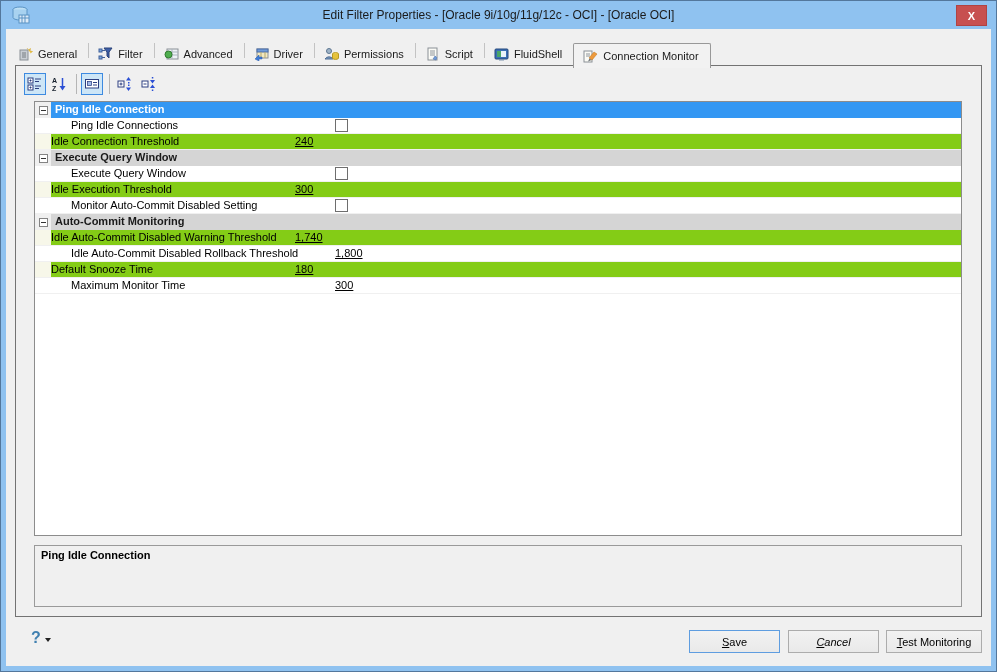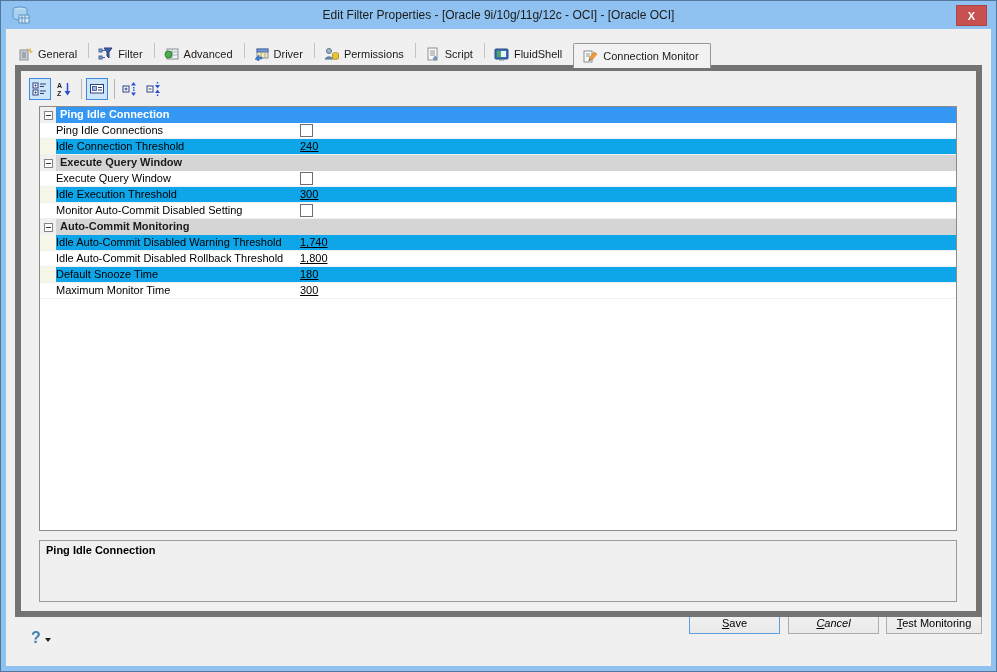--- a/index.html
+++ b/index.html
@@ -34,61 +34,61 @@
   .tab-sep { width:1px; height:15px; background:#c3c3c3; margin-bottom:3px; }
   .tab.active {
     height:25px; background:#f2f2f2; border:1px solid #989898; border-bottom:none;
     border-radius:2px 2px 0 0; margin-bottom:-1px; padding-top:4px;
   }
   .tab-icon { width:15px; height:14px; flex:0 0 auto; }
 
   
   .panel {
     position:absolute; left:9px; top:36px; right:9px; bottom:49px;
-    background:#f0f0f0; border:6px solid #737373; z-index:2;
+    background:#f0f0f0; border:1px solid #737373; z-index:2;
   }
 
   
   .toolbar { position:absolute; left:8px; top:6px; height:24px; display:flex; align-items:center; }
   .tbtn {
     width:22px; height:22px; display:flex; align-items:center; justify-content:center;
     border:1px solid transparent; margin-right:2px; cursor:default;
   }
   .tbtn.selected { background:#cde6f7; border:1px solid #3d8ae0; }
   .tb-sep { width:1px; height:20px; background:#b5b5b5; margin:0 4px; }
 
   
   .grid {
     position:absolute; left:18px; top:35px; right:19px; bottom:80px;
     background:#ffffff; border:1px solid #8c8c8c; overflow:hidden;
   }
   .row { display:flex; height:16px; font-size:11px; line-height:15px; }
   .row.prop { border-bottom:1px solid #f0f0f0; }
-  .row.white { background:#ffffff; }
-  .row.cream { background:#0ea5e9; }
+  .row.white { background:#ffffff;gap:20px; }
+  .row.cream { background:#84cc16; }
   .gutter { width:16px; flex:0 0 auto; background:#f0f0f0; display:flex; align-items:center; justify-content:center; }
   .minusbox { position:relative; width:9px; height:9px; background:#fff; border:1px solid #848484; }
   .minusbox::after { content:''; position:absolute; left:1px; right:1px; top:3px; height:1px; background:#333; }
   .hdr-band { flex:1; font-weight:bold; padding-left:4px; }
   .hdr-selected .hdr-band { background:#3397f3; color:#ffffff; }
   .hdr-gray .hdr-band { background:#d5d5d5; color:#1a1a1a; }
   .prop-label { width:244px; flex:0 0 auto; color:#000; overflow:hidden; white-space:nowrap; }
   .prop-value { flex:1; color:#000; display:flex; align-items:center;text-decoration:underline; }
   .checkbox { width:13px; height:13px; background:#fff; border:1px solid #6e6e6e; }
 
   
   .descpanel {
     position:absolute; left:18px; right:19px; bottom:9px; height:62px;
     background:#f0f0f0; border:1px solid #9a9a9a; padding:3px 6px;
   }
   .desc-title { font-size:11px; font-weight:bold; color:#000; }
 
   
   .btn {
-    position:absolute; top:582px; height:23px; font-size:11px; color:#000;
+    position:absolute; top:601px; height:23px; font-size:11px; color:#000;
     background:linear-gradient(#f2f2f2,#e9e9e9); border:1px solid #acacac;
     display:flex; align-items:center; justify-content:center; cursor:default;
   }
   .btn .key { text-decoration:underline; }
   .btn-save { left:683px; width:91px; border:1px solid #5e9de0; }
   .btn-cancel { left:782px; width:91px;font-style:italic; }
   .btn-test { left:880px; width:96px; }
 
   .help { position:absolute; left:25px; top:599px; display:flex; align-items:center; gap:4px; cursor:default; }
   .help-q { color:#4080b0; font-size:16px; font-weight:bold; line-height:20px; }

